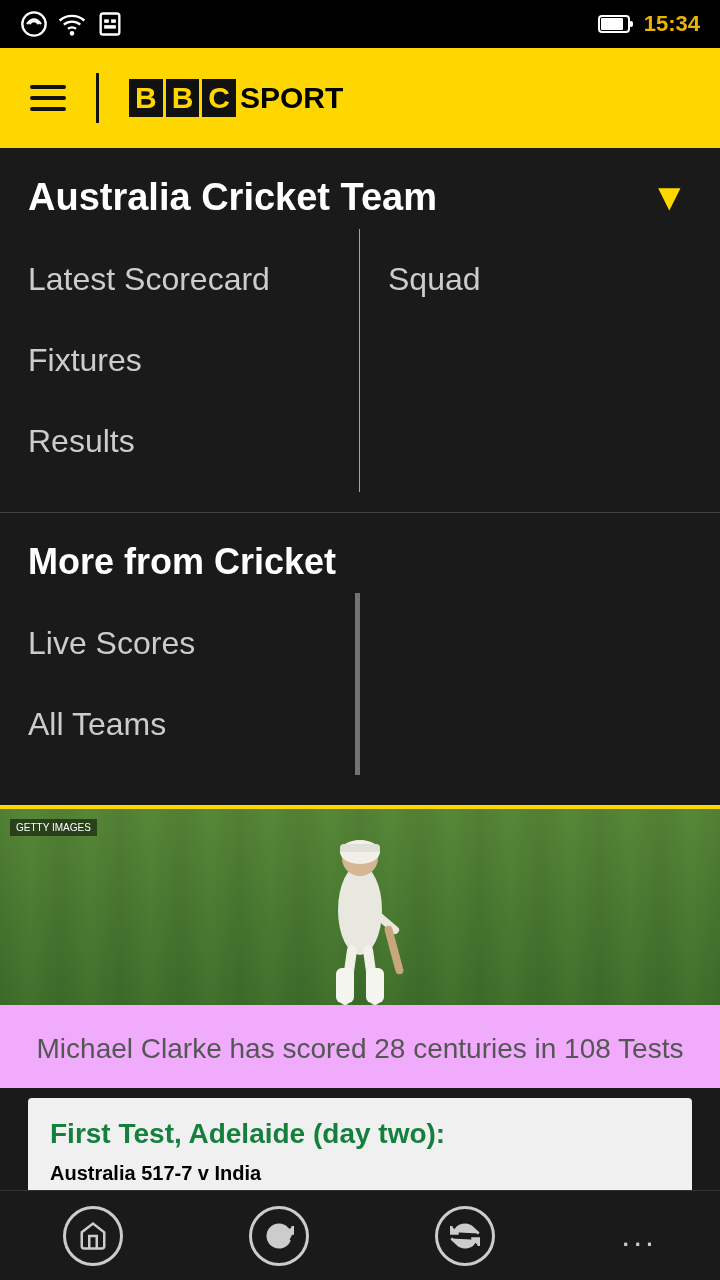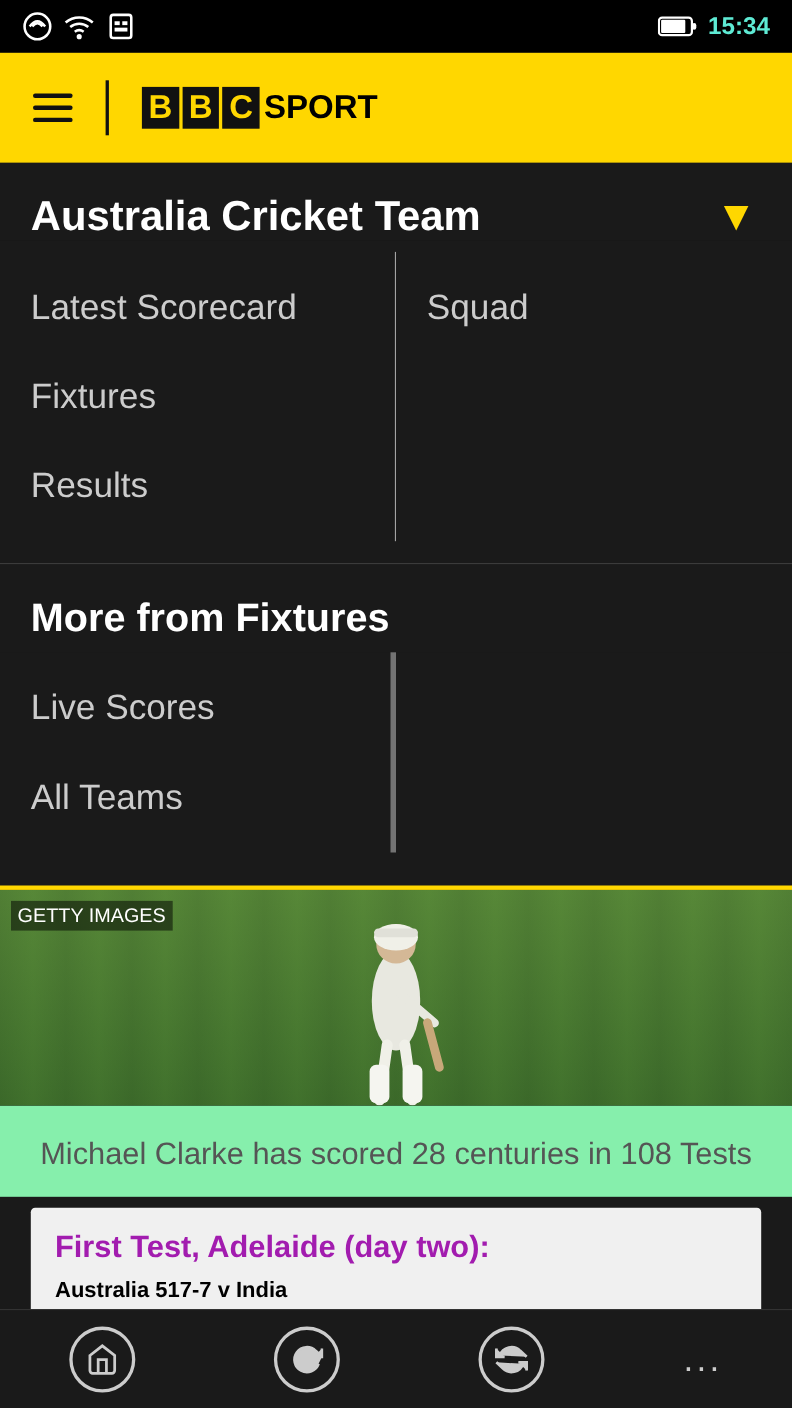--- a/index.html
+++ b/index.html
@@ -14,21 +14,21 @@
     }
 
     
     .status-bar {
       background: #000;
       height: 48px;
       display: flex;
       align-items: center;
       justify-content: space-between;
       padding: 0 20px;
-      color: #5eead4;
+      color: #eab308;
       font-size: 22px;
     }
     .status-left {
       display: flex;
       gap: 10px;
       align-items: center;
     }
     .status-right {
       display: flex;
       align-items: center;
@@ -154,47 +154,47 @@
       position: relative;
       overflow: hidden;
       border-top: 4px solid #FFD700;
     }
     .getty-badge {
       position: absolute;
       top: 10px;
       left: 10px;
       background: rgba(0,0,0,0.5);
       color: #fff;
-      font-size: 18px;
+      font-size: 10px;
       padding: 3px 6px;
     }
 
     
     .caption-area {
-      background: #86efac;
+      background: #f0abfc;
       padding: 24px 28px 20px;
       text-align: center;
     }
     .caption-text {
       color: #555;
       font-size: 28px;
       line-height: 1.4;
     }
 
     
     .scorecard-box {
       background: #f0f0f0;
       margin: 10px 28px;
       padding: 20px 22px;
       border-radius: 4px;
     }
     .scorecard-line1 {
       font-size: 28px;
       font-weight: bold;
-      color: #a21caf;
+      color: #15803d;
       margin-bottom: 12px;
     }
     .scorecard-line2 {
       font-size: 20px;
       font-weight: bold;
       color: #000000;
     }
 
     
     .bottom-nav {
@@ -310,21 +310,21 @@
     <a class="menu-item">Latest Scorecard</a>
     <a class="menu-item">Fixtures</a>
     <a class="menu-item">Results</a>
   </div>
   <div class="menu-col">
     <a class="menu-item">Squad</a>
   </div>
 </div>
 
 <div class="section-header">
-  <span class="section-title">More from Fixtures</span>
+  <span class="section-title">More from Cricket</span>
 </div>
 
 <div class="section-grid">
   <div class="section-col">
     <a class="menu-item">Live Scores</a>
     <a class="menu-item">All Teams</a>
   </div>
 </div>
 
 <div class="image-area">

